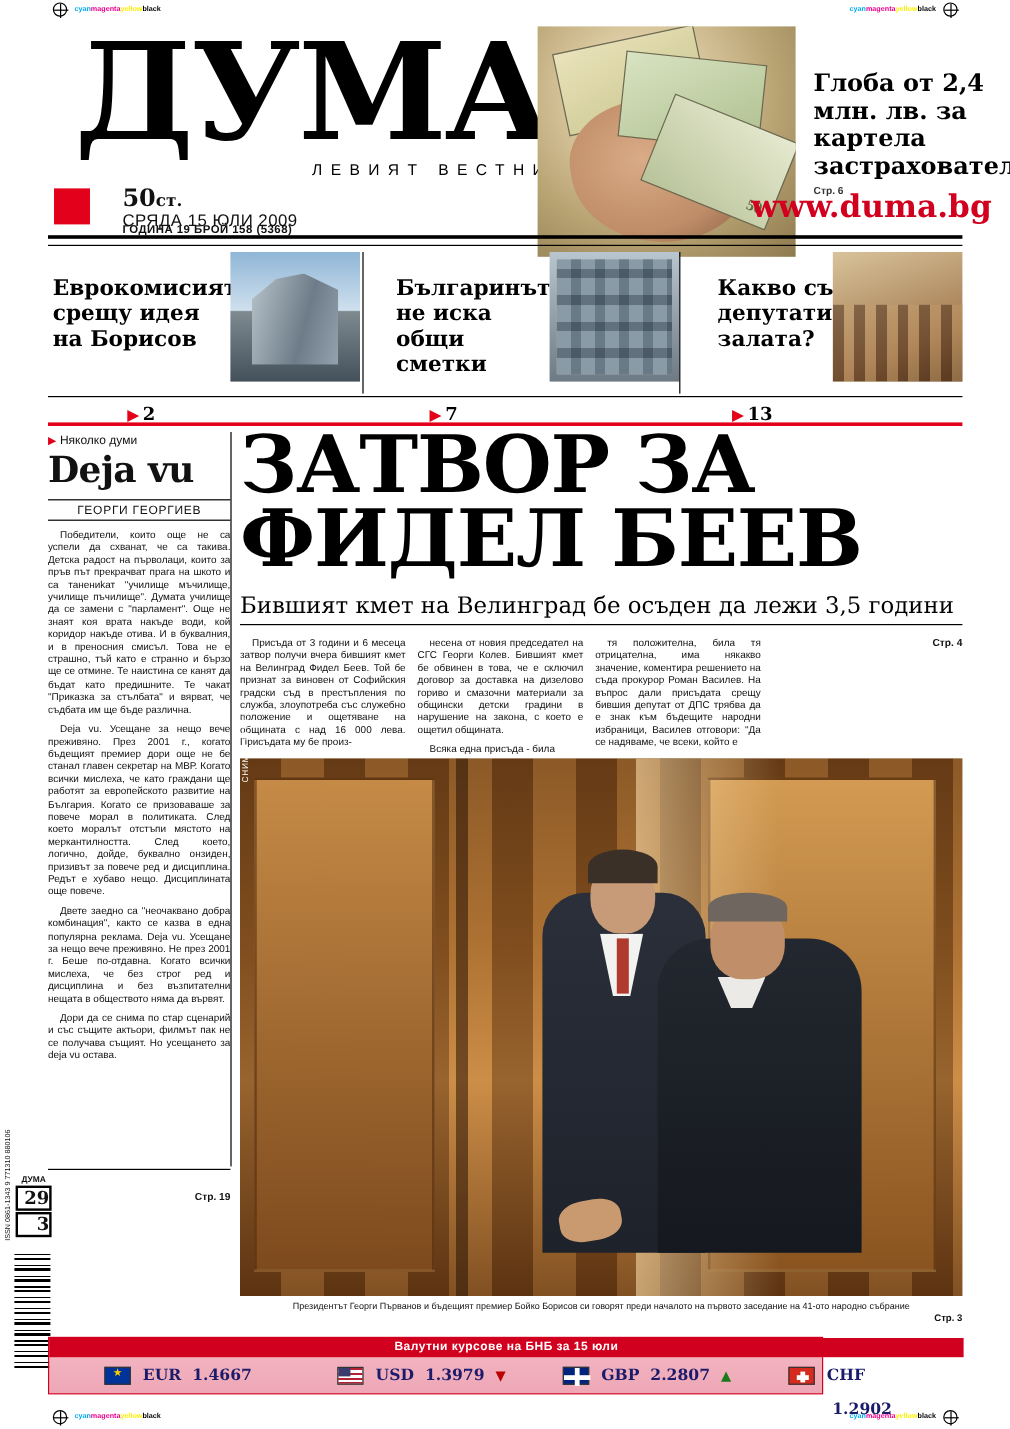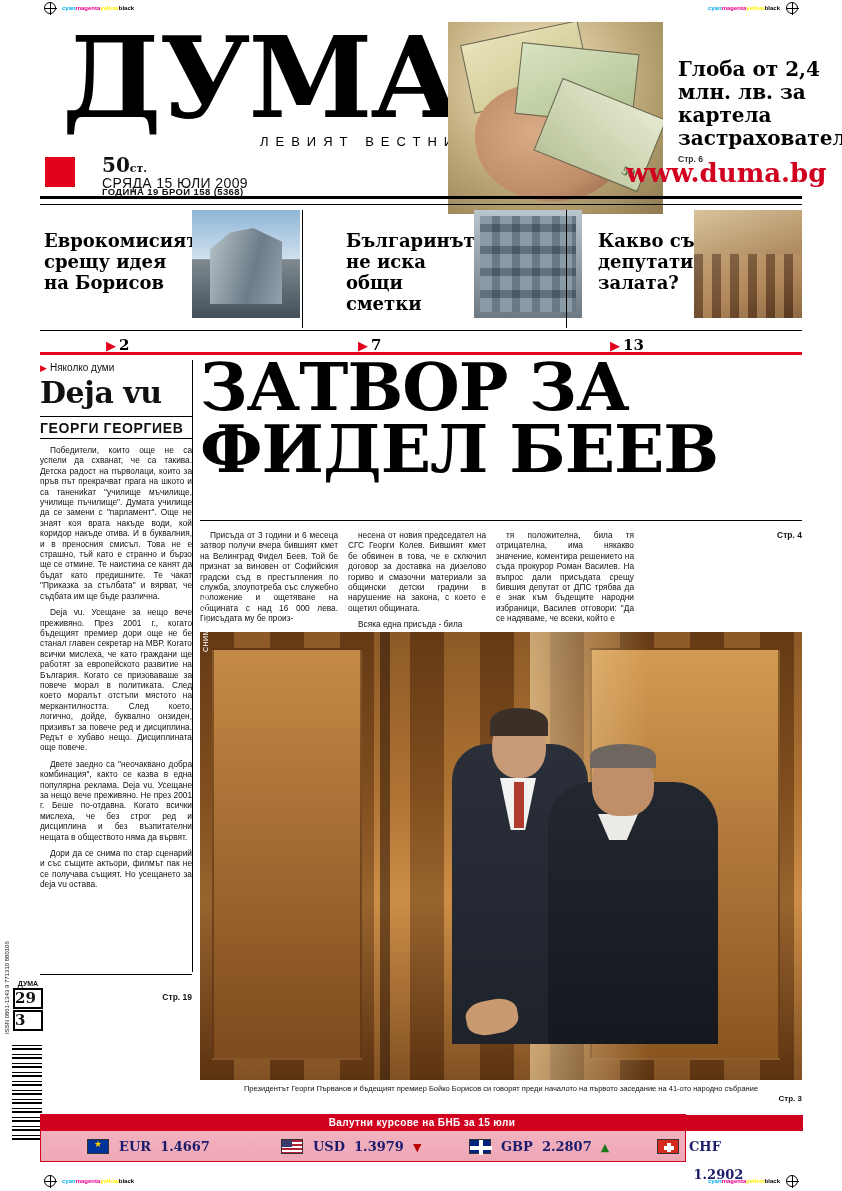--- a/index.html
+++ b/index.html
@@ -67,21 +67,21 @@
   }
   .lead-right .page-ref { margin-top:4px; font-size:8.5px; font-weight:bold; color:#333; }
   .duma-url {
     position:absolute; left:626px; top:158px;
     font-family:"DejaVu Serif", serif; font-weight:bold; font-size:26px; color:#d2001f;
   }
 
   .price-row { position:absolute; left:40px; top:155px; width:340px; height:36px; }
   .red-square { position:absolute; left:5px; top:2px; width:30px; height:30px; background:#e2001a; }
   .price { position:absolute; left:62px; top:-2px; font-family:"DejaVu Serif", serif; font-weight:bold; font-size:20px; }
-  .price small { font-size:11px; }
+  .price small { font-size:14px; }
   .issue-line1 { position:absolute; left:62px; top:20px; font-size:14px; font-weight:normal; letter-spacing:.4px; }
   .issue-line2 { position:absolute; left:62px; top:31px; font-size:9.5px; font-weight:bold; letter-spacing:.4px; }
 
   .rule { position:absolute; background:#000; }
   .rule-thin { height:1px; }
   .rule-thick { height:3px; }
 
   
   .teasers { position:absolute; left:40px; top:210px; width:762px; height:118px; }
   .tz { position:absolute; top:0; height:118px; }
@@ -90,21 +90,21 @@
   .tz1 { left:0; width:262px; }
   .tz1 h3 { position:absolute; left:4px; top:20px; width:140px; }
   .tz1 .thumb { left:152px;
     background:linear-gradient(180deg,#8fb6d6 0%, #cfe0ee 45%, #7e8a90 46%, #43505a 100%);
   }
   .tz1 .thumb:after {
     content:""; position:absolute; left:18px; top:18px; width:72px; height:76px;
     background:linear-gradient(105deg,#b8c3ca,#6d7c88 60%,#93a2ad);
     clip-path: polygon(0 28%, 28% 6%, 60% 0, 100% 18%, 100% 100%, 0 100%);
   }
-  .tz2 { left:264px; width:262px; }
+  .tz2 { left:248px; width:262px; }
   .tz2 h3 { position:absolute; left:42px; top:20px; width:128px; }
   .tz2 .thumb { left:170px;
     background:linear-gradient(180deg,#b9c6cf,#6d7a84);
   }
   .tz2 .thumb:after{
     content:""; position:absolute; left:6px; top:6px; right:6px; bottom:6px;
     background:
       repeating-linear-gradient(90deg,#c8d2d8 0 12px,#98a6b0 12px 20px),
       repeating-linear-gradient(0deg,#b0bcc4 0 14px,#7d8a94 14px 22px);
     background-blend-mode: multiply;
@@ -122,21 +122,21 @@
   
   .arrows { position:absolute; left:40px; top:336px; width:762px; height:22px; }
   .arrow-item { position:absolute; font-family:"DejaVu Serif", serif; font-weight:bold; font-size:15px; color:#000; }
   .arrow-item .tri { color:#e2001a; font-size:13px; margin-right:3px; }
 
   
   .colL { position:absolute; left:40px; top:362px; width:152px; }
   .nk-label { font-size:10px; color:#111; }
   .nk-label .tri { color:#e2001a; margin-right:3px; font-size:9px; }
   .deja { font-family:"DejaVu Serif", serif; font-weight:bold; font-size:30px; margin-top:2px; letter-spacing:-0.5px; }
-  .author { font-size:14px; font-weight:bold; letter-spacing:.6px; margin-top:6px; padding-top:3px; border-top:1px solid #000; border-bottom:1px solid #000; padding-bottom:2px; }
+  .author { font-size:10px; font-weight:normal; letter-spacing:.6px; margin-top:6px; padding-top:3px; border-top:1px solid #000; border-bottom:1px solid #000; padding-bottom:2px;text-align:center; }
   .colL p { font-size:8.3px; line-height:10.4px; text-align:justify; margin:6px 0 0 0; text-indent:10px; }
 
   
   .headline {
     position:absolute; left:200px; top:356px; width:602px;
     font-family:"DejaVu Serif", serif; font-weight:bold;
     font-size:66px; line-height:62px; letter-spacing:-1px; color:#000;
   }
   .subhead {
     position:absolute; left:200px; top:494px; width:602px;
@@ -199,21 +199,21 @@
   .caption .pg { position:absolute; right:0; top:10px; font-weight:bold; font-size:8px; }
 
   
   .bl-box { position:absolute; left:40px; top:984px; width:152px; }
   .bl-box h3 { margin:0; font-family:"DejaVu Serif", serif; font-weight:bold; font-size:21px; line-height:23px; }
   .bl-box .pg { margin-top:8px; font-size:8.5px; font-weight:bold; text-align:right; }
 
   
   .barcode-box { position:absolute; left:10px; top:980px; width:36px; height:180px; }
   .bc-label { font-size:7px; font-weight:bold; text-align:center; }
-  .bc-num { border:2px solid #000; width:30px; margin:1px auto 0 auto; text-align:left; font-family:"DejaVu Serif", serif; font-weight:bold; font-size:15px; line-height:15px; padding:1px 0; }
+  .bc-num { border:2px solid #000; width:30px; margin:1px auto 0 auto; text-align:right; font-family:"DejaVu Serif", serif; font-weight:bold; font-size:15px; line-height:15px; padding:1px 0; }
   .barcode { position:absolute; left:2px; top:64px; width:30px; height:96px;
     background:repeating-linear-gradient(0deg,#000 0 2px,#fff 2px 4px, #000 4px 5px, #fff 5px 9px);
   }
   .bc-digits { position:absolute; left:-6px; top:54px; font-size:6px; transform:rotate(-90deg); transform-origin:left top; white-space:nowrap; }
 
   
   .fx {
     position:absolute; left:40px; top:1114px; width:646px; height:48px;
     background:linear-gradient(180deg,#f4b9c4, #eea7b6);
     border:1px solid #d2001f;
@@ -322,20 +322,21 @@
     <p>Двете заедно са "неочаквано добра комбинация", както се казва в една популярна реклама. Deja vu. Усещане за нещо вече преживяно. Не през 2001 г. Беше по-отдавна. Когато всички мислеха, че без строг ред и дисциплина и без възпитателни нещата в обществото няма да вървят.</p>
     <p>Дори да се снима по стар сценарий и със същите актьори, филмът пак не се получава същият. Но усещането за deja vu остава.</p>
   </div>
 
   <div class="vline" style="left:192px; top:360px; height:612px;"></div>
 
   <div class="headline">
     <div>ЗАТВОР ЗА</div>
     <div>ФИДЕЛ БЕЕВ</div>
   </div>
+  <div class="subhead">Бившият кмет на Велинград бе осъден да лежи 3,5 години</div>
   <div class="subrule"></div>
 
   <div class="art a1">
     <p>Присъда от 3 години и 6 месеца затвор получи вчера бившият кмет на Велинград Фидел Беев. Той бе признат за виновен от Софийския градски съд в престъпления по служба, злоупотреба със служебно положение и ощетяване на общината с над 16 000 лева. Присъдата му бе произ-</p>
   </div>
   <div class="art a2">
     <p>несена от новия председател на СГС Георги Колев. Бившият кмет бе обвинен в това, че е сключил договор за доставка на дизелово гориво и смазочни материали за общински детски градини в нарушение на закона, с което е ощетил общината.</p>
     <p>Всяка една присъда - била</p>
   </div>
   <div class="art a3">

